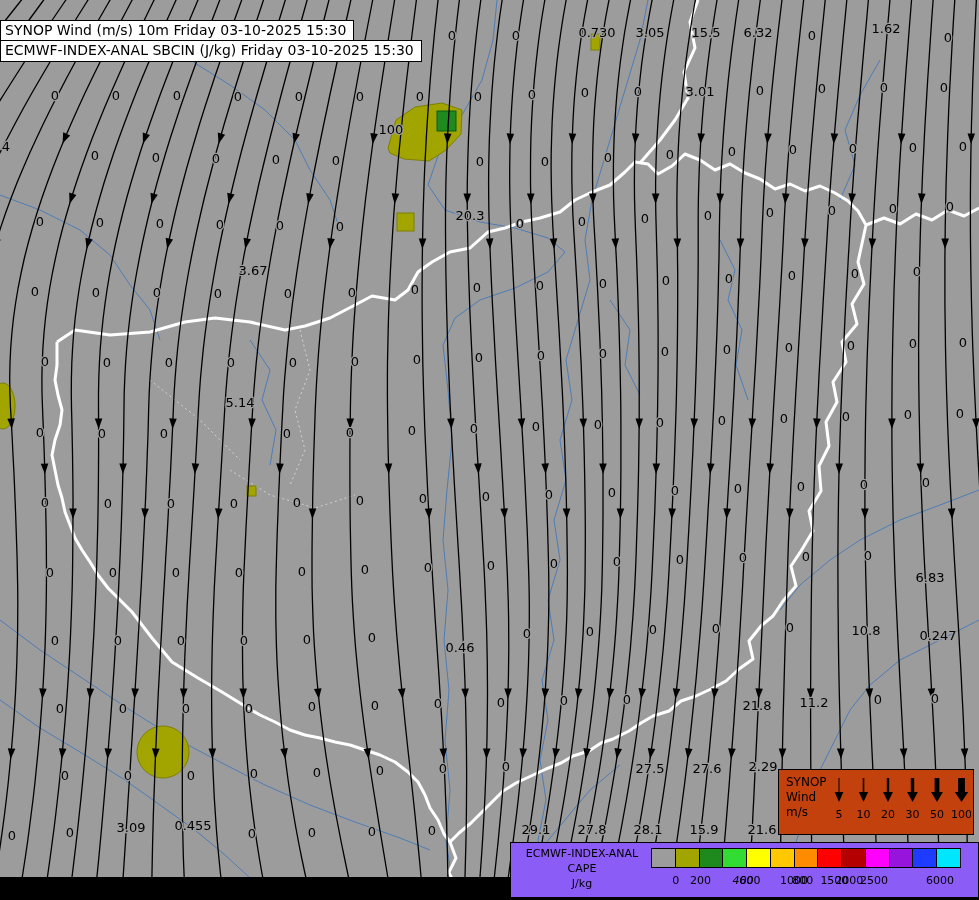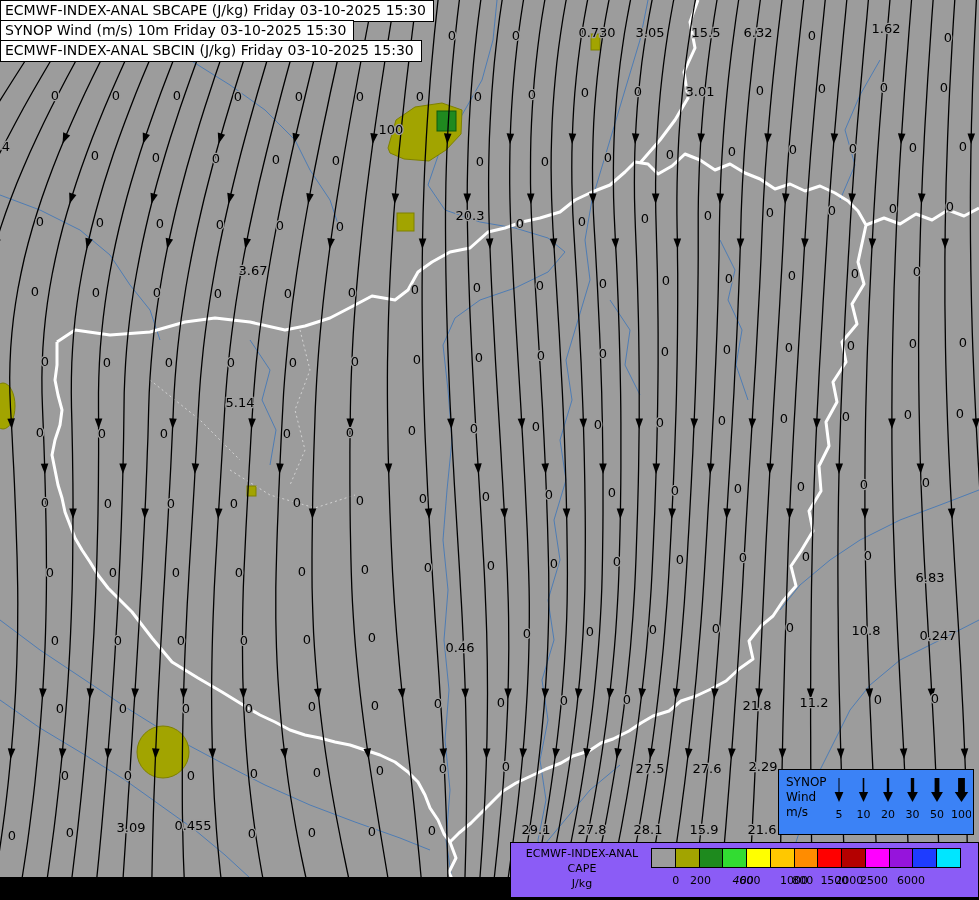--- a/index.html
+++ b/index.html
@@ -6,21 +6,21 @@
   .screen{position:relative;width:979px;height:900px;background:#9c9c9c;overflow:hidden;
           font-family:"DejaVu Sans",sans-serif;color:#000;}
   #map{position:absolute;left:0;top:0;}
   #map text{font-family:"DejaVu Sans",sans-serif;}
   .title-line{position:absolute;left:0;background:#fff;border:1px solid #000;
               font-size:14px;line-height:15px;padding:2px 7px 3px 4px;white-space:nowrap;z-index:5;}
   .t1{top:0;} .t2{top:20px;} .t3{top:40px;}
   .black-bar{position:absolute;background:#000;z-index:4;}
   .bar-left{left:0;top:877px;width:512px;height:23px;}
   .bar-bottom{left:0;top:895px;width:979px;height:5px;}
-  .wind-legend{position:absolute;left:778px;top:769px;width:194px;height:64px;background:#3b82f6;
+  .wind-legend{position:absolute;left:778px;top:769px;width:194px;height:64px;background:#c2410c;
                border:1px solid #000;z-index:6;font-size:12px;}
   .wl-text{position:absolute;left:7px;top:5px;line-height:15px;}
   .wl-title{font-size:12px;}
   #wind-arrows{position:absolute;right:2px;top:2px;}
   .cape-legend{position:absolute;left:510px;top:842px;width:467px;height:54px;background:#8b5cf6;
                border:1px solid #000;z-index:6;font-size:11px;}
   .cl-text{position:absolute;left:5px;top:3px;width:132px;text-align:center;line-height:15px;}
   .cl-bar{position:absolute;left:140px;top:5px;height:20px;display:flex;}
   .cl-seg{height:20px;border:1px solid #000;margin-left:-1px;box-sizing:border-box;}
   .cl-seg:first-child{margin-left:0;}
@@ -422,21 +422,20 @@
         <text x="432" y="835" font-size="13" fill="#000" text-anchor="middle" stroke="#9c9c9c" stroke-width="2.5" paint-order="stroke">0</text>
         <text x="536" y="834" font-size="13" fill="#000" text-anchor="middle" stroke="#9c9c9c" stroke-width="2.5" paint-order="stroke">29.1</text>
         <text x="592" y="834" font-size="13" fill="#000" text-anchor="middle" stroke="#9c9c9c" stroke-width="2.5" paint-order="stroke">27.8</text>
         <text x="648" y="834" font-size="13" fill="#000" text-anchor="middle" stroke="#9c9c9c" stroke-width="2.5" paint-order="stroke">28.1</text>
         <text x="704" y="834" font-size="13" fill="#000" text-anchor="middle" stroke="#9c9c9c" stroke-width="2.5" paint-order="stroke">15.9</text>
         <text x="762" y="834" font-size="13" fill="#000" text-anchor="middle" stroke="#9c9c9c" stroke-width="2.5" paint-order="stroke">21.6</text>
         <text x="391" y="134" font-size="13" fill="#000" text-anchor="middle" stroke="#9c9c9c" stroke-width="2.5" paint-order="stroke">100</text>
       </g>
     </svg>
 
-  <div class="title-line t1">ECMWF-INDEX-ANAL SBCAPE (J/kg) Friday 03-10-2025 15:30</div>
   <div class="title-line t2">SYNOP Wind (m/s) 10m Friday 03-10-2025 15:30</div>
   <div class="title-line t3">ECMWF-INDEX-ANAL SBCIN (J/kg) Friday 03-10-2025 15:30</div>
 
   <div class="black-bar bar-left"></div>
   <div class="black-bar bar-bottom"></div>
 
   <div class="wind-legend">
     <div class="wl-text">
       <div class="wl-title">SYNOP</div>
       <div>Wind</div>
@@ -489,17 +488,17 @@
         <span style="left: 164.769px;">0</span>
         <span style="left: 189.538px;">200</span>
         <span style="left: 232px; font-style: italic;">400</span>
         <span style="left: 239.077px;">600</span>
         <span style="left: 263.846px; margin-left: 28px;">800</span>
         <span style="left: 283px;">1000</span>
         <span style="left: 313.385px; padding-left: 20px;">1500</span>
         <span style="left: 338.154px;">2000</span>
         <span style="left: 362.923px;">2500</span>
         <span style="left: 394px; margin-top: 48px;">4000</span>
-        <span style="left: 400px;">6000</span>
+        <span style="left: 429px;">6000</span>
       </div>
   </div>
 
 </div>
 
 </body></html>

